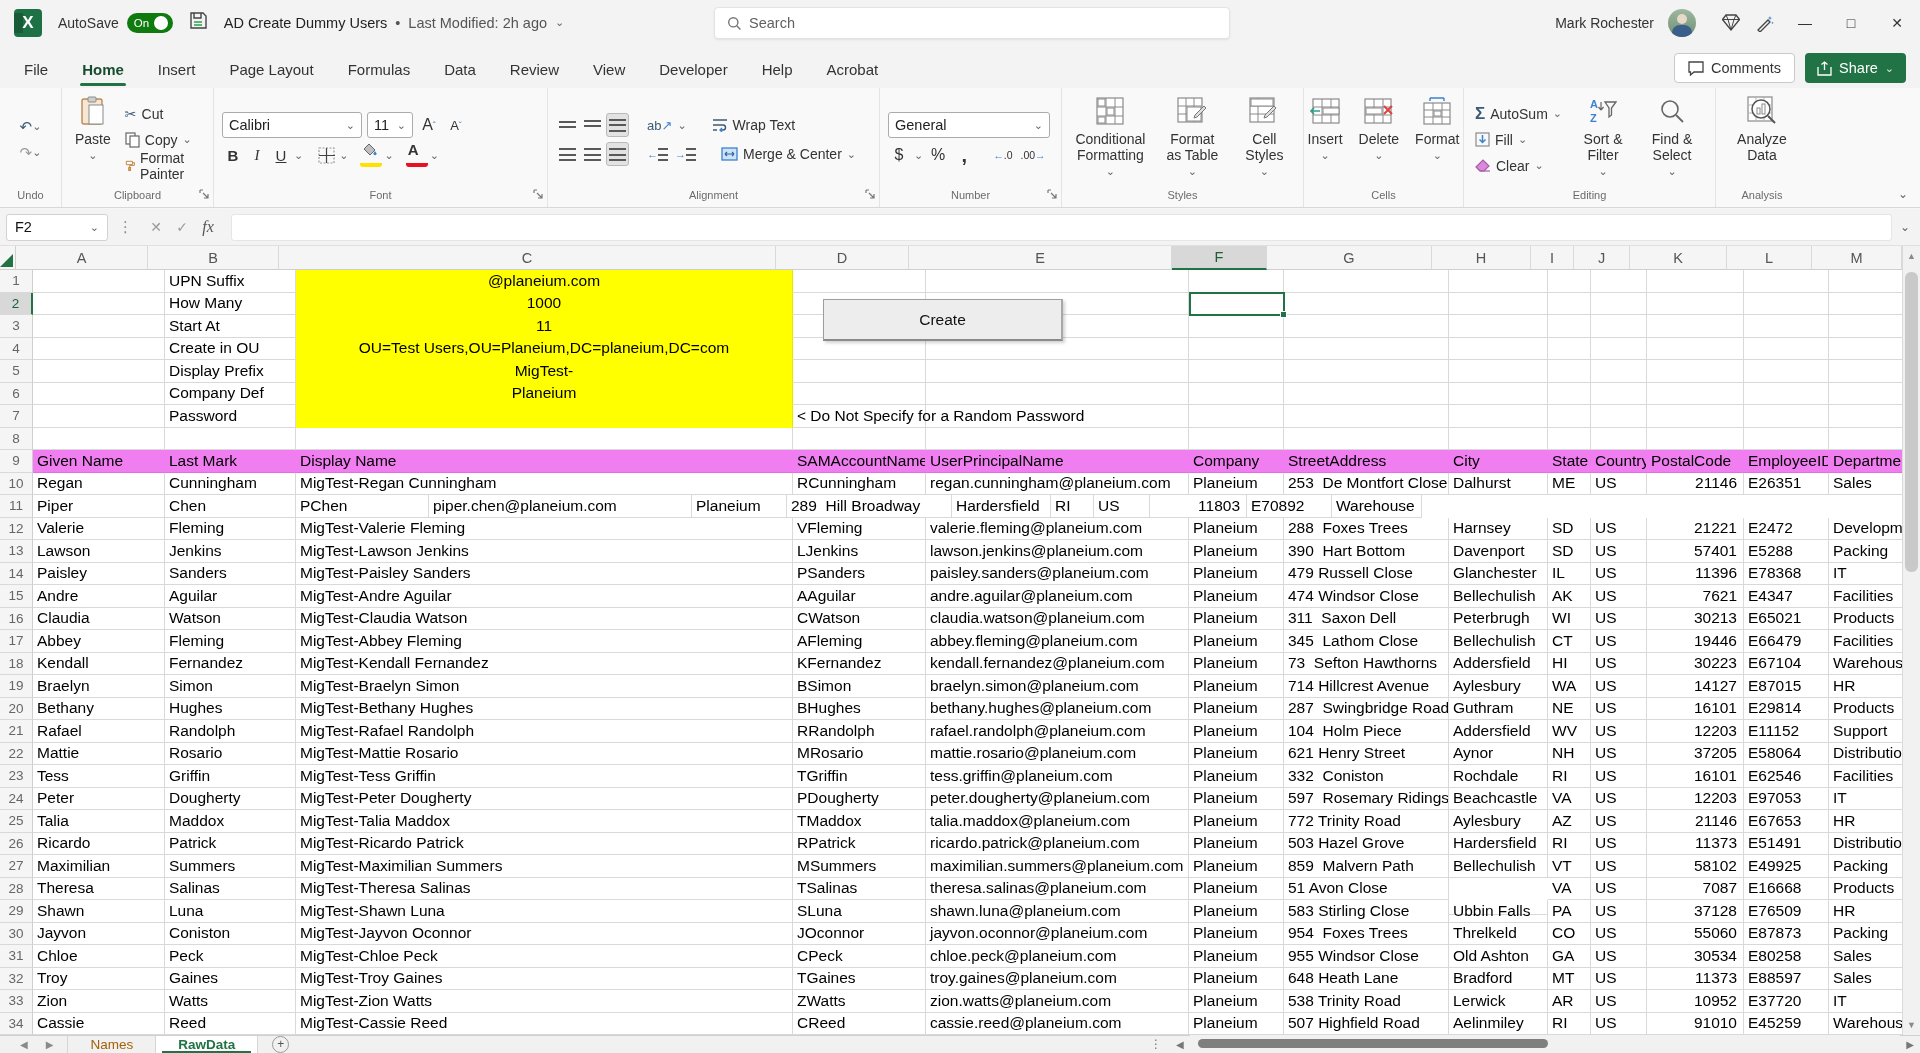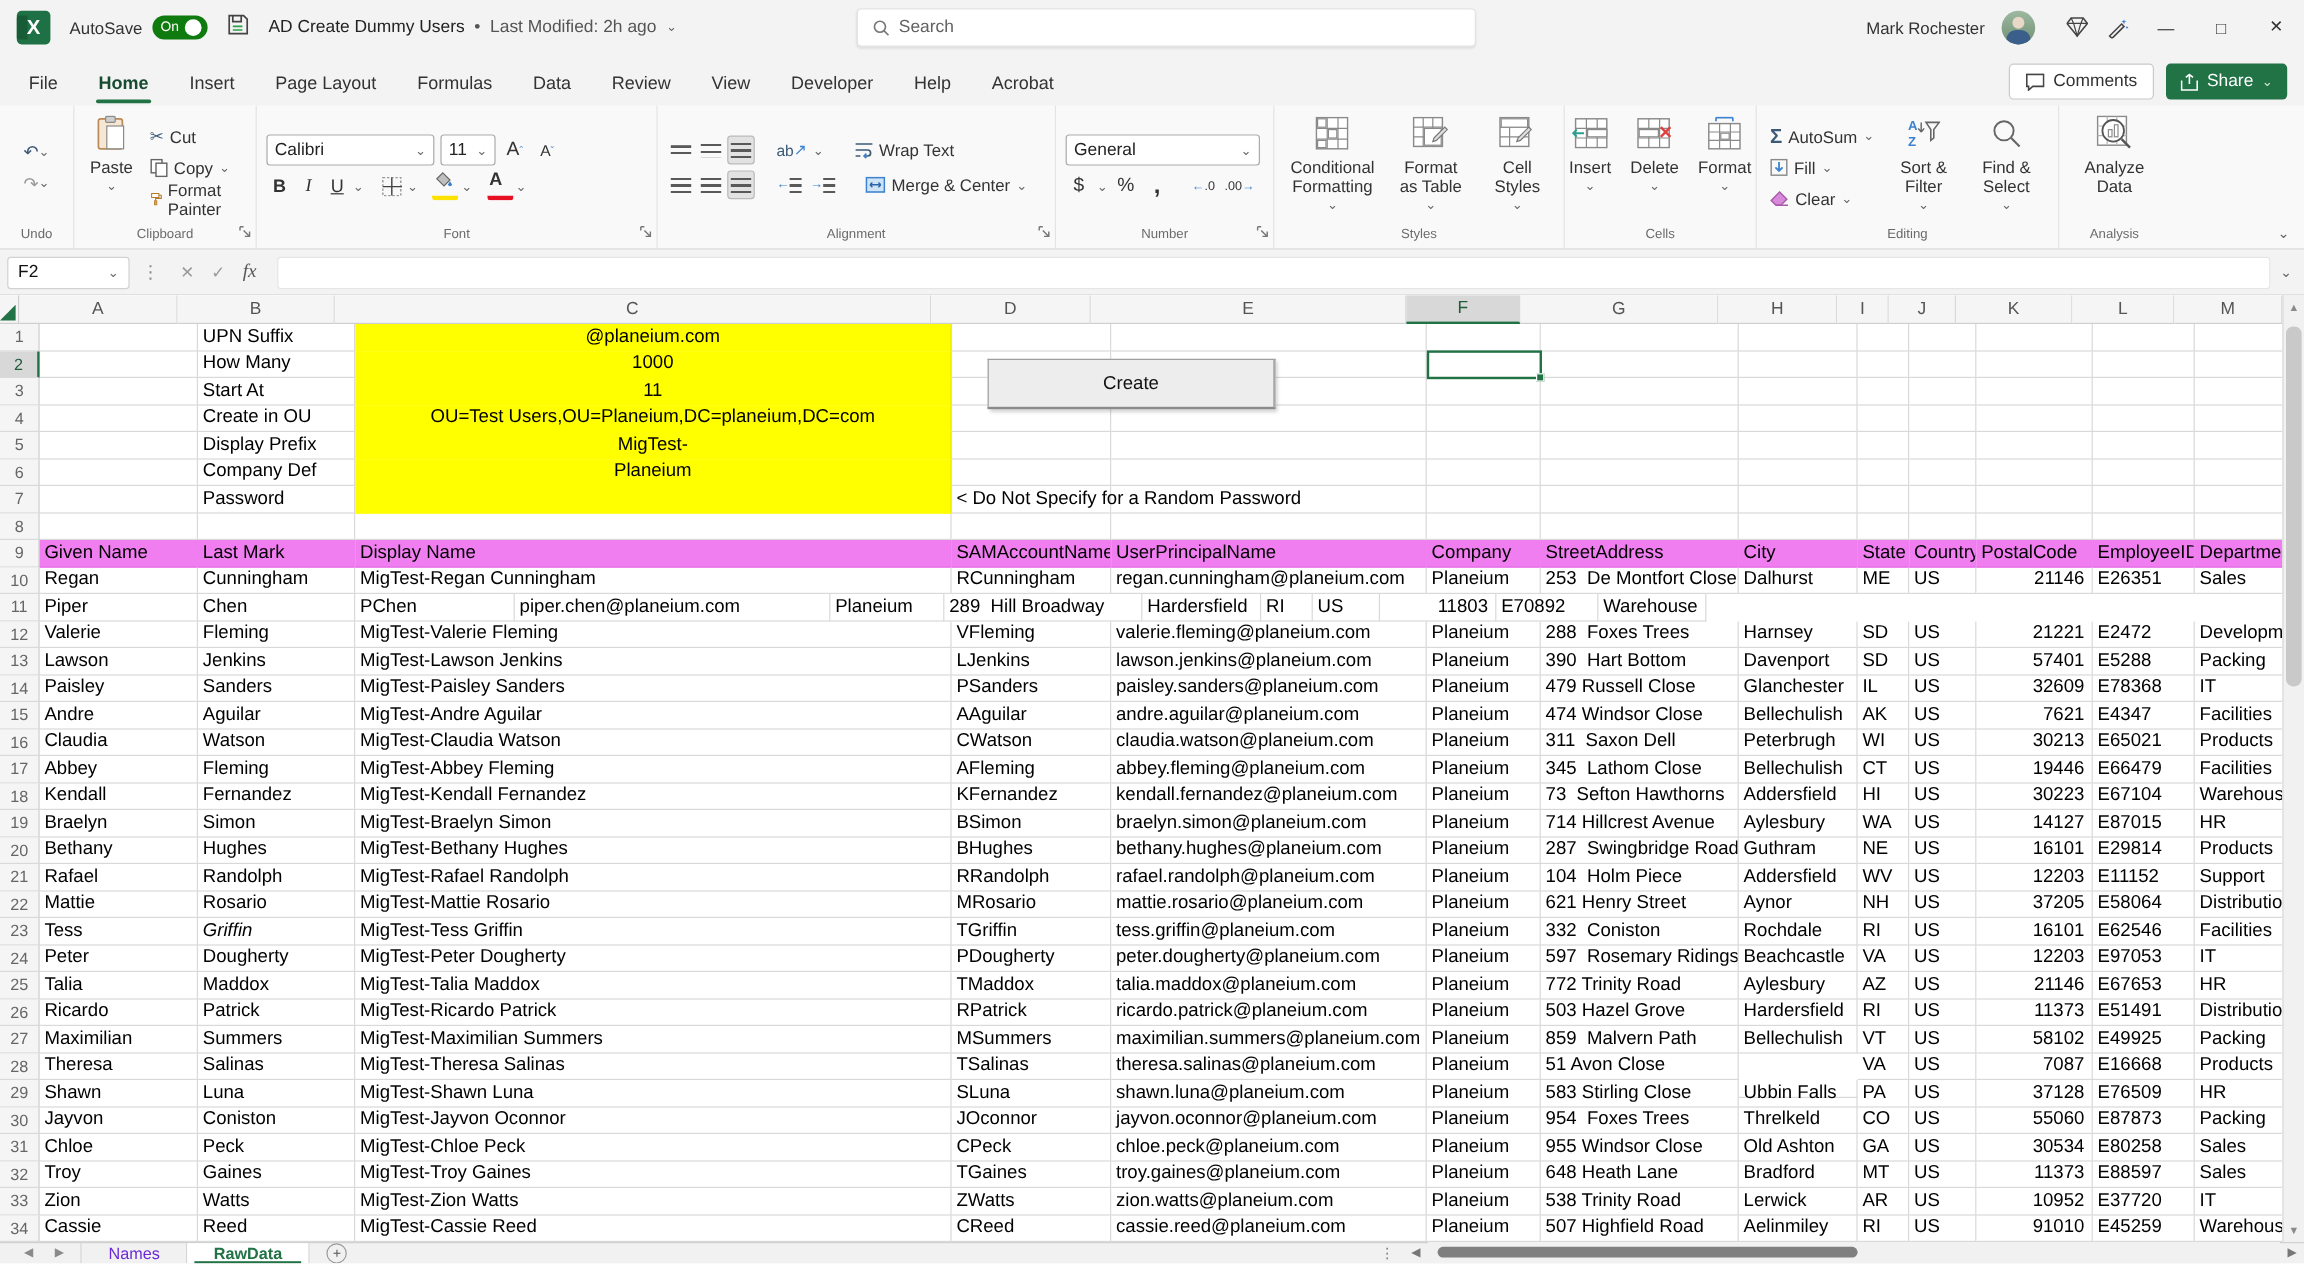--- a/index.html
+++ b/index.html
@@ -91,21 +91,21 @@
 
   
   .vscroll { position:absolute; right:0; top:246px; width:18px; height:789px; background:#f1f1f1; border-left:1px solid #d9d9d9; }
   .vscroll .arr { position:absolute; left:0; width:17px; text-align:center; color:#8a8a8a; font-size:9px; cursor:pointer; }
   .vthumb { position:absolute; left:2px; top:26px; width:13px; height:300px; background:#c9c9c9; border-radius:6px; cursor:grab; }
 
   
   .tabbar { position:absolute; left:0; top:1035px; width:1920px; height:18px; background:#f1f1f1; border-top:1px solid #d0d0d0; display:flex; align-items:stretch; }
   .tnav { display:flex; align-items:center; gap:18px; padding:0 14px 0 20px; color:#8a8a8a; font-size:10px; }
   .tnav span { cursor:pointer; }
-  .stab { display:flex; align-items:center; padding:0 22px; font-size:13.5px; color:#6d28d9; border-right:1px solid #d6d6d6; cursor:pointer; position:relative; }
+  .stab { display:flex; align-items:center; padding:0 22px; font-size:13.5px; color:#a16207; border-right:1px solid #d6d6d6; cursor:pointer; position:relative; }
   .stab.first { border-left:1px solid #d6d6d6; }
   .stab.active { background:#fff; color:#217346; font-weight:bold; }
   .stab.active:after { content:""; position:absolute; left:6px; right:6px; bottom:0; height:2.5px; background:#217346; }
   .addsheet { width:17px; height:17px; margin:auto 0 auto 14px; border:1px solid #9a9a9a; border-radius:50%; color:#555; font-size:12px; line-height:14px; text-align:center; cursor:pointer; }
   .hscrollzone { position:absolute; right:0; top:1035px; height:18px; width:770px; display:flex; align-items:center; }
   .hdots { color:#777; font-size:12px; margin-right:8px; cursor:pointer; }
   .harr { color:#777; font-size:10px; margin:0 6px; cursor:pointer; }
   .htrack { flex:1; height:100%; background:#f1f1f1; position:relative; }
   .hthumb { position:absolute; left:8px; top:4px; width:350px; height:9px; background:#7f7f7f; border-radius:5px; cursor:grab; }
 </style>
@@ -779,21 +779,21 @@
         <div class="gc" style="width: 132px;">Paisley</div>
         <div class="gc" style="width: 131px;">Sanders</div>
         <div class="gc" style="width: 497px;">MigTest-Paisley Sanders</div>
         <div class="gc" style="width: 133px;">PSanders</div>
         <div class="gc" style="width: 263px;">paisley.sanders@planeium.com</div>
         <div class="gc" style="width: 95px;">Planeium</div>
         <div class="gc" style="width: 165px;">479 Russell Close</div>
         <div class="gc" style="width: 99px;">Glanchester</div>
         <div class="gc" style="width: 43px;">IL</div>
         <div class="gc" style="width: 56px;">US</div>
-        <div class="gc num" style="width: 97px;">32609</div>
+        <div class="gc num" style="width: 97px;">11396</div>
         <div class="gc" style="width: 85px;">E78368</div>
         <div class="gc" style="width: 90px;">IT</div>
       </div>
       <div class="grow">
         <div class="grh">15</div>
         <div class="gc" style="width: 132px;">Andre</div>
         <div class="gc" style="width: 131px;">Aguilar</div>
         <div class="gc" style="width: 497px;">MigTest-Andre Aguilar</div>
         <div class="gc" style="width: 133px;">AAguilar</div>
         <div class="gc" style="width: 263px;">andre.aguilar@planeium.com</div>
@@ -914,21 +914,21 @@
         <div class="gc" style="width: 99px;">Aynor</div>
         <div class="gc" style="width: 43px;">NH</div>
         <div class="gc" style="width: 56px;">US</div>
         <div class="gc num" style="width: 97px;">37205</div>
         <div class="gc" style="width: 85px;">E58064</div>
         <div class="gc" style="width: 90px;">Distribution</div>
       </div>
       <div class="grow">
         <div class="grh">23</div>
         <div class="gc" style="width: 132px;">Tess</div>
-        <div class="gc" style="width: 131px; font-style: italic;">Griffin</div>
+        <div class="gc" style="width: 131px;">Griffin</div>
         <div class="gc" style="width: 497px;">MigTest-Tess Griffin</div>
         <div class="gc" style="width: 133px;">TGriffin</div>
         <div class="gc" style="width: 263px;">tess.griffin@planeium.com</div>
         <div class="gc" style="width: 95px;">Planeium</div>
         <div class="gc" style="width: 165px;">332  Coniston</div>
         <div class="gc" style="width: 99px;">Rochdale</div>
         <div class="gc" style="width: 43px;">RI</div>
         <div class="gc" style="width: 56px;">US</div>
         <div class="gc num" style="width: 97px;">16101</div>
         <div class="gc" style="width: 85px;">E62546</div>

